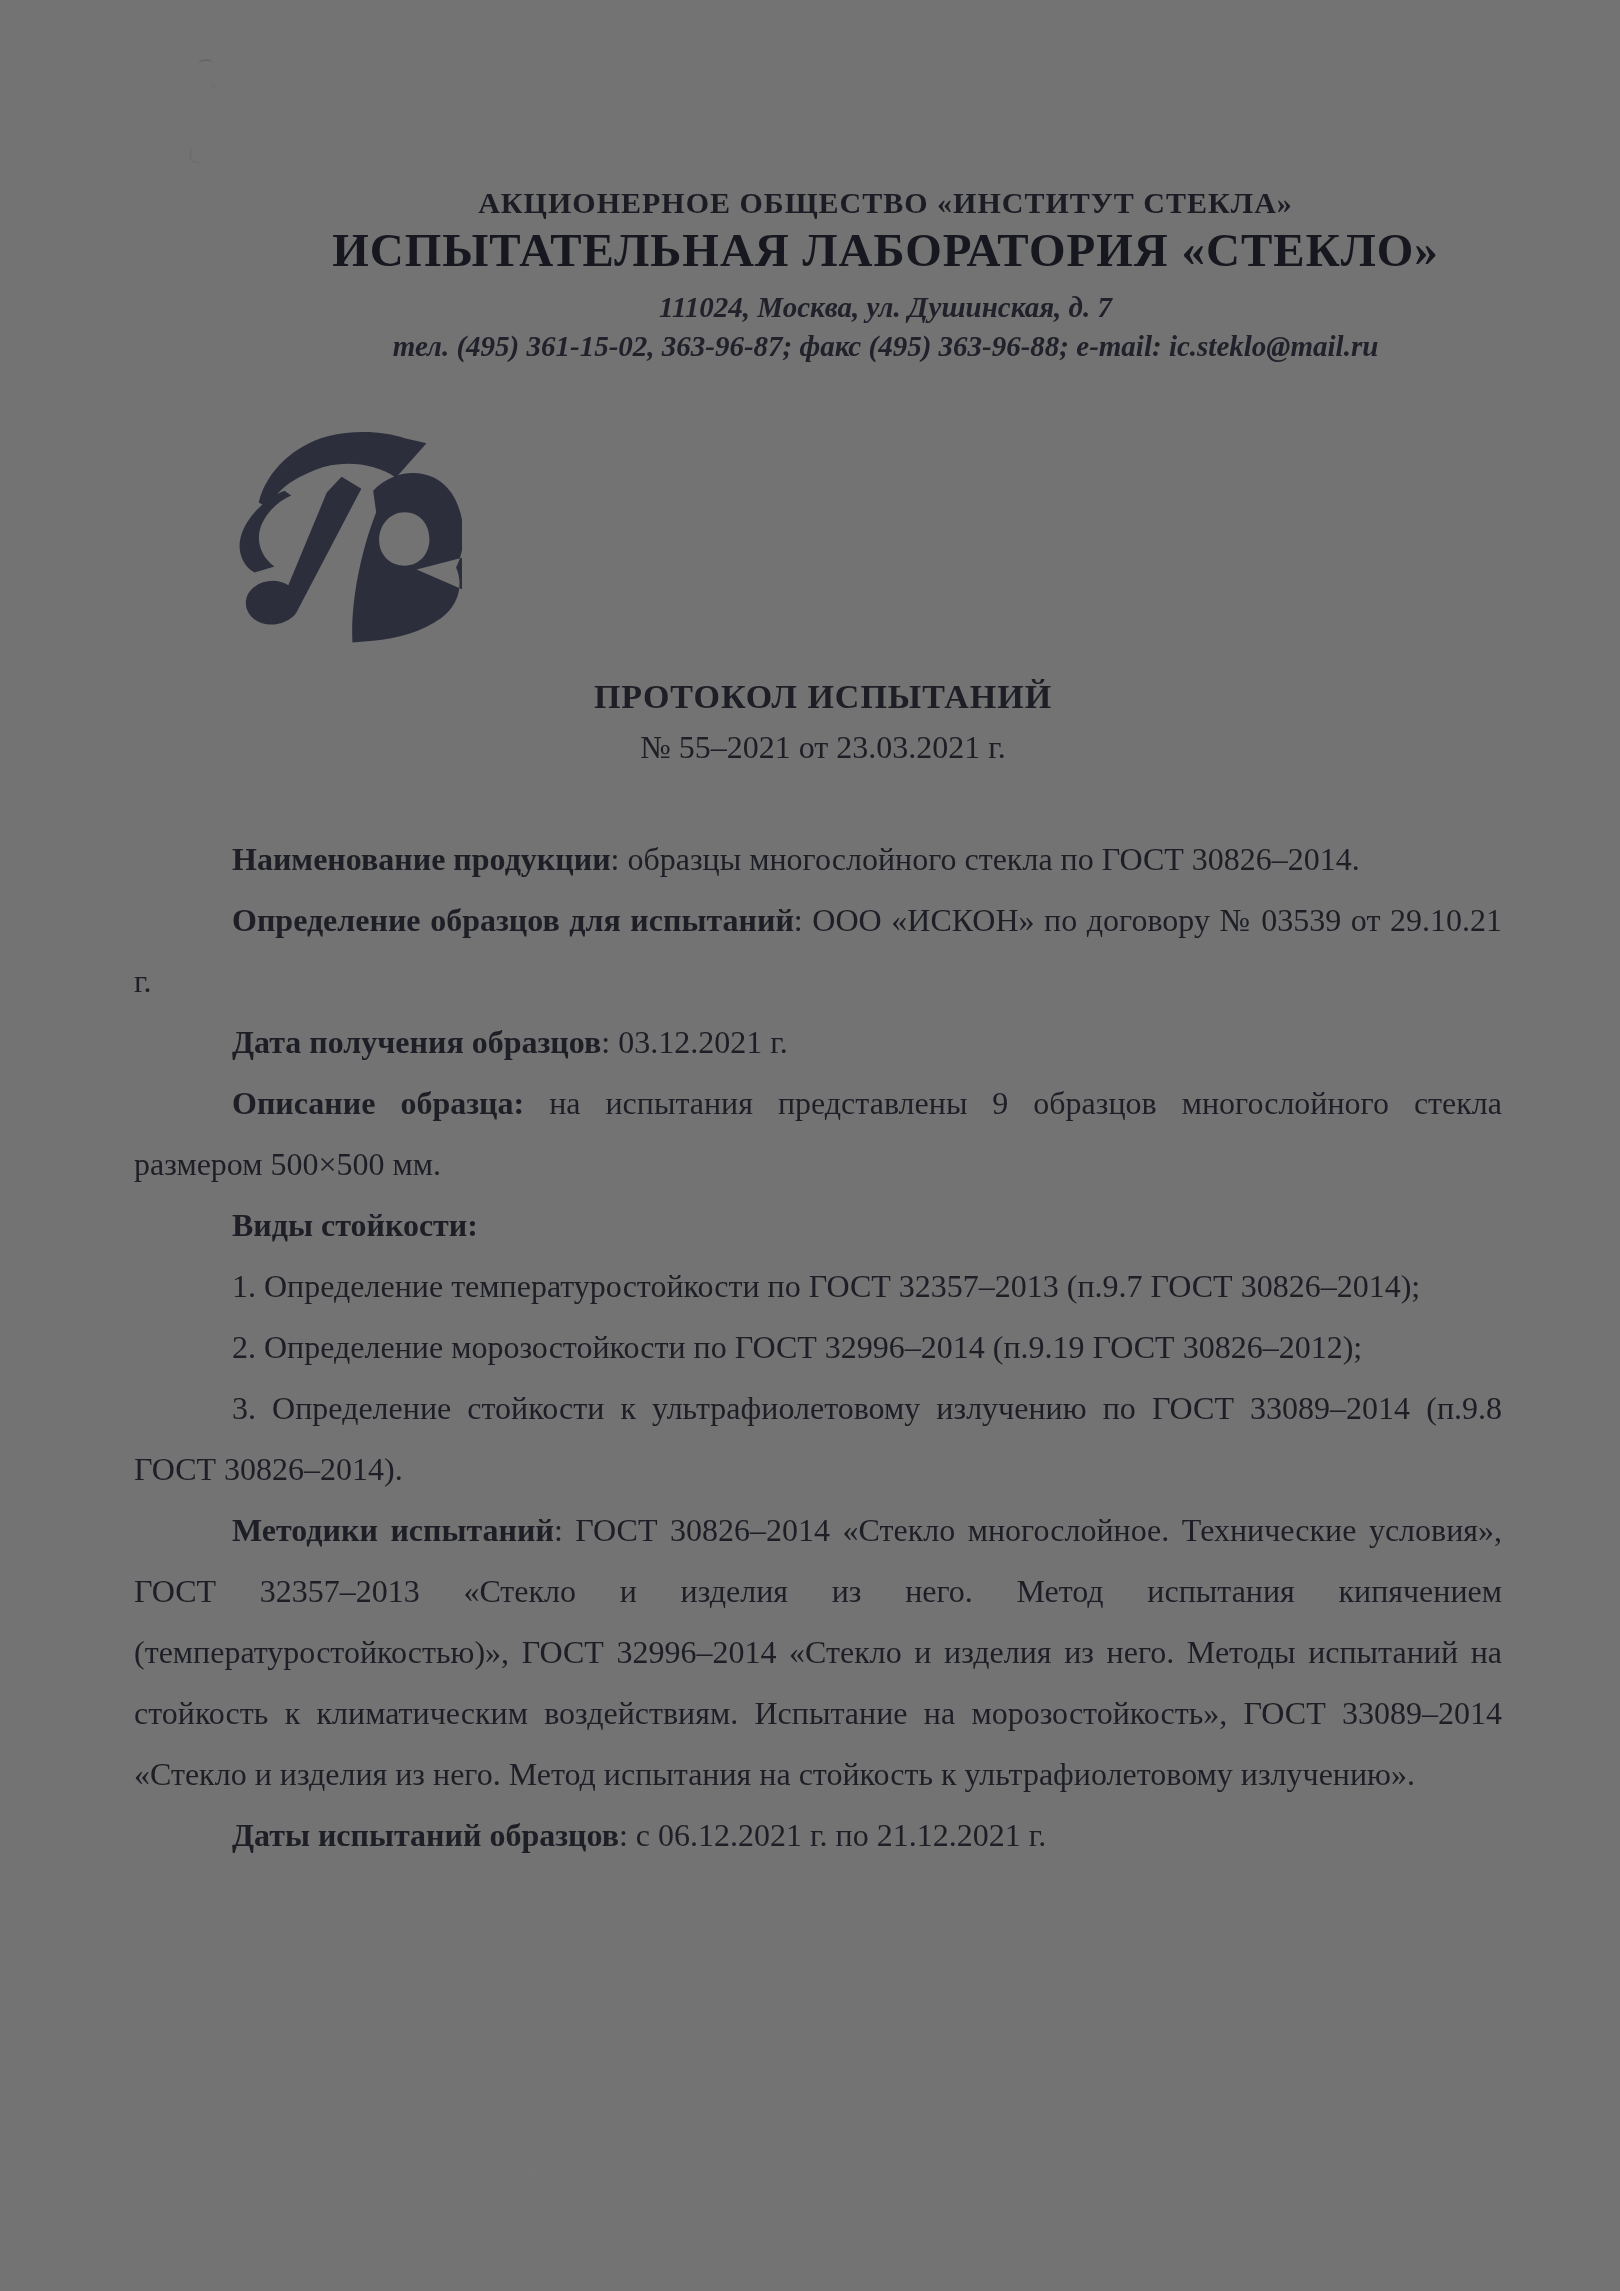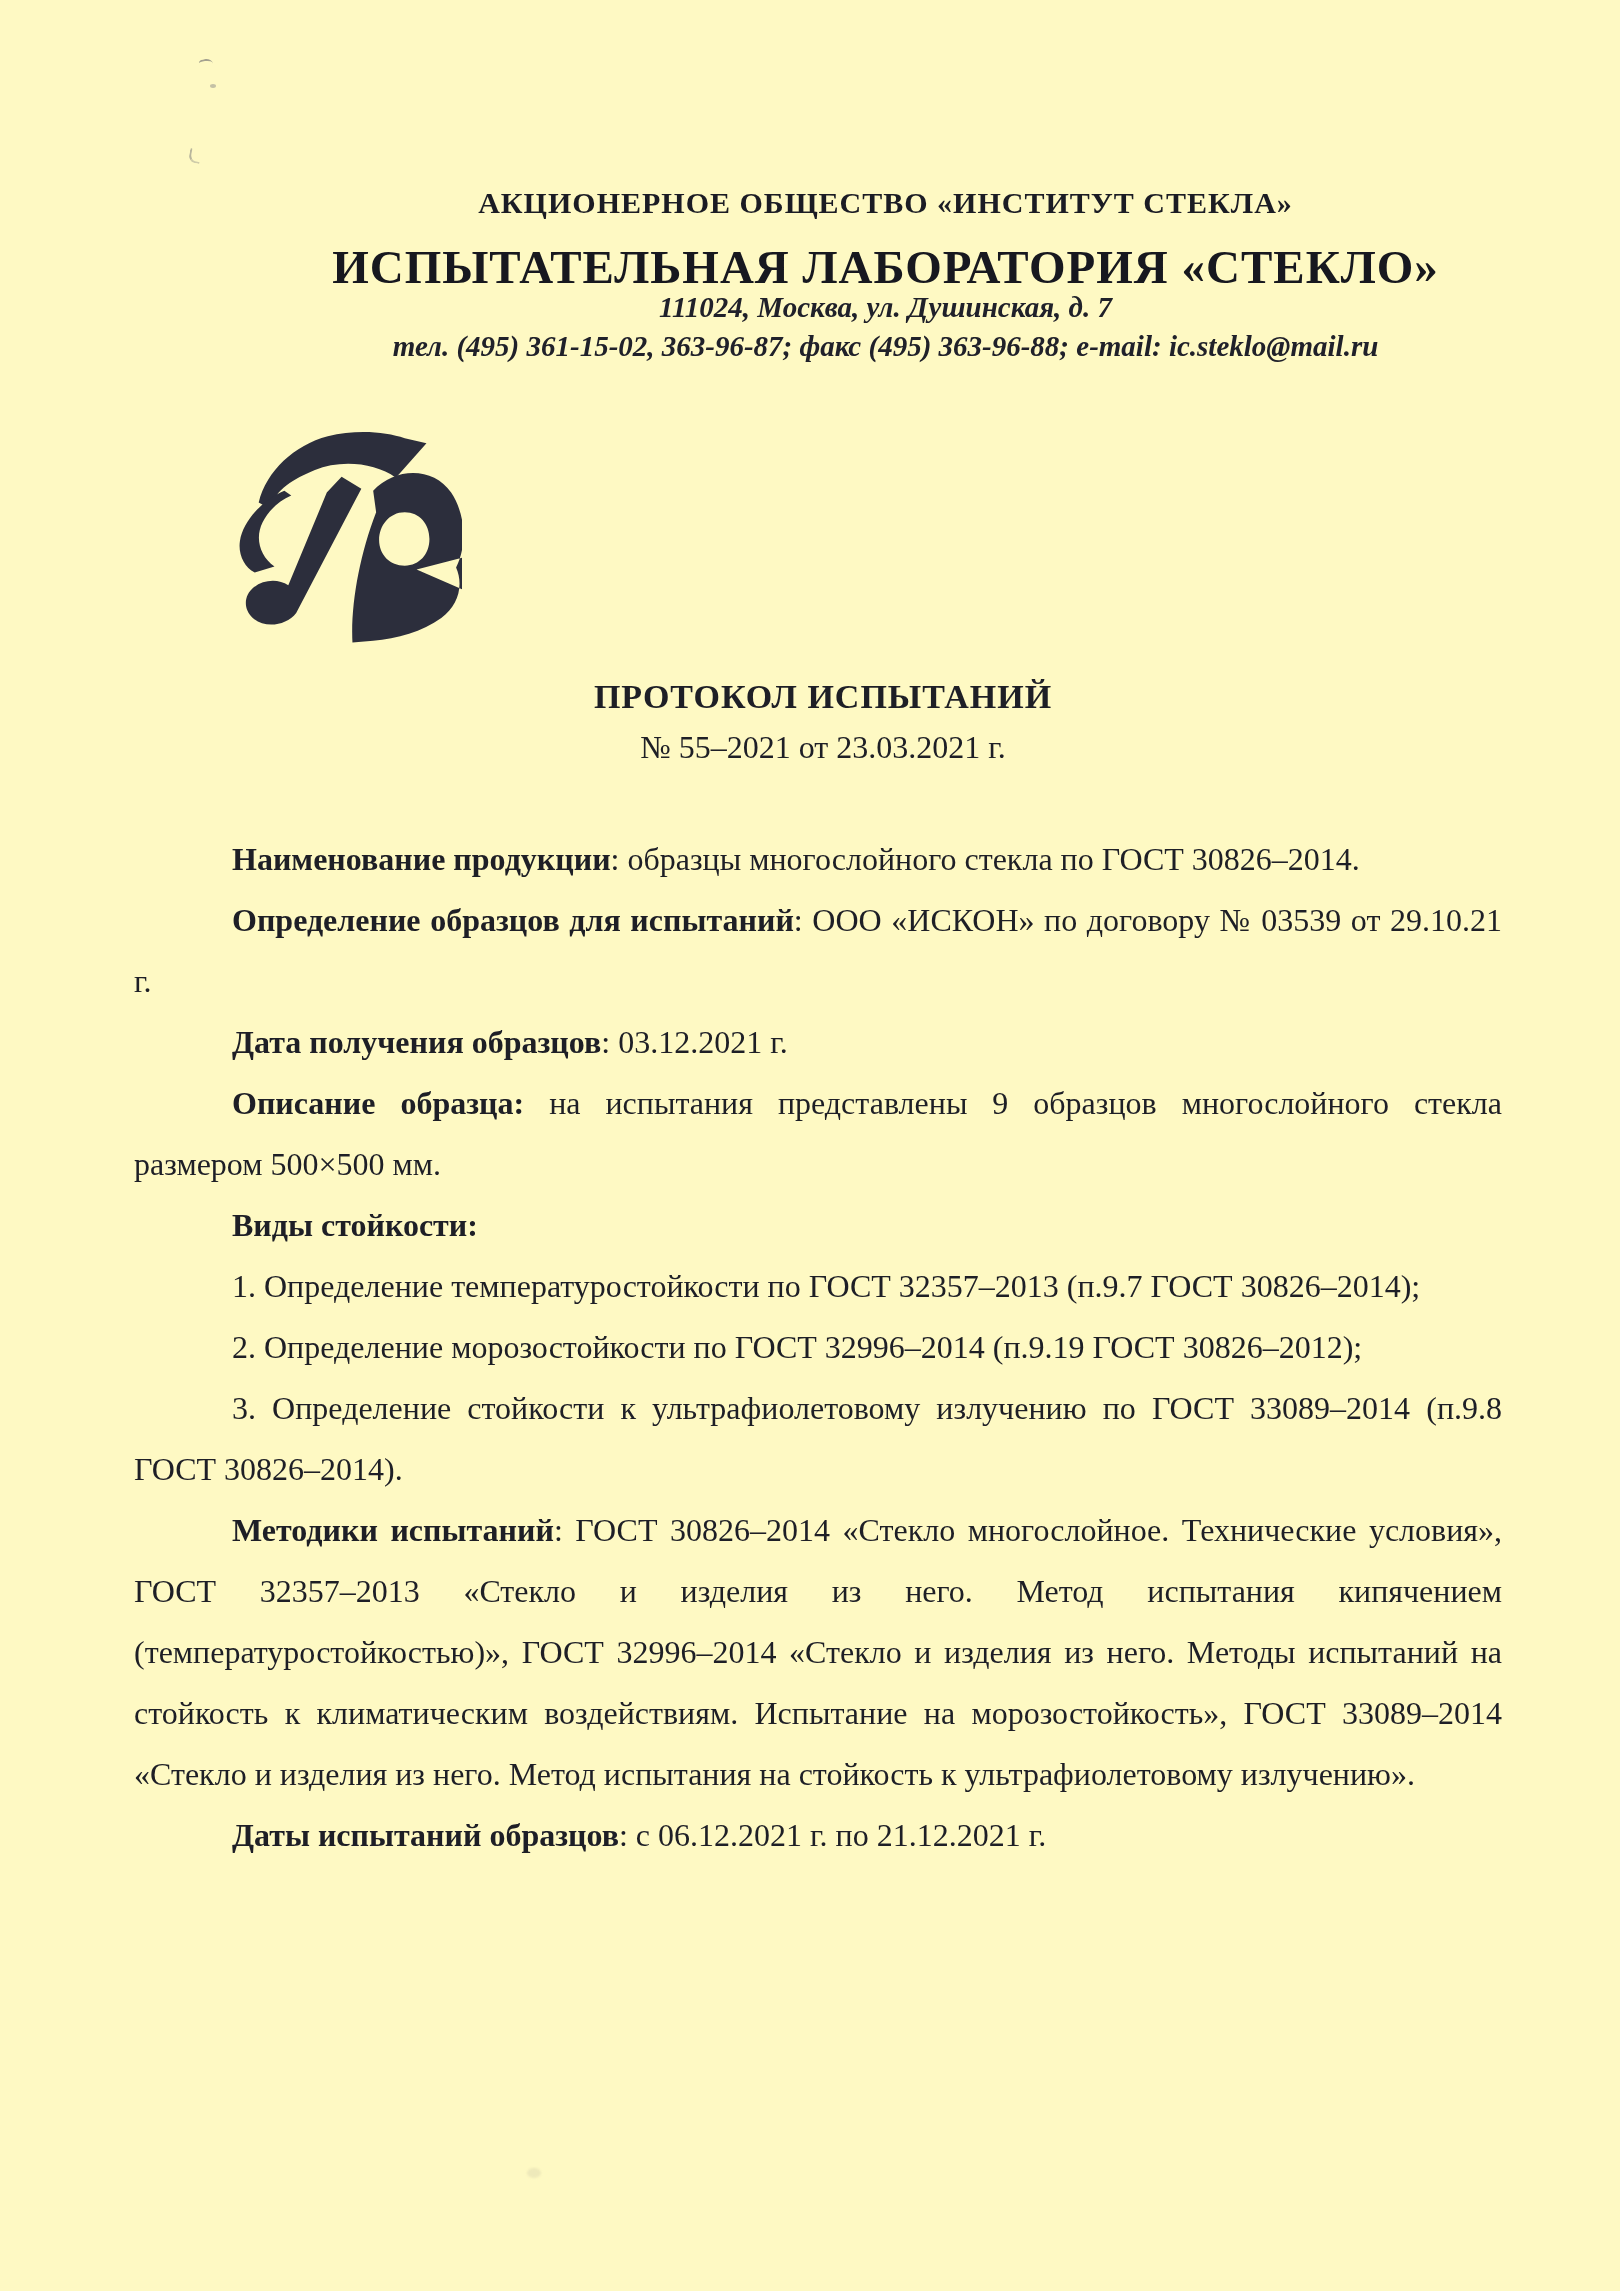--- a/index.html
+++ b/index.html
@@ -1,28 +1,28 @@
 <!DOCTYPE html>
 <html lang="ru"><head>
 <meta charset="utf-8">
 <style>
   html,body{margin:0;padding:0;background:#e8e8e6;}
   .page{
     position:relative;
     width:1620px;height:2292px;
     margin:0 auto;
-    background:#fef9c3;
+    background:#737373;
     font-family:"Liberation Serif", serif;
     color:#1e1f26;
     overflow:hidden;
   }
   
   .hdr{position:absolute;left:170px;width:1431px;text-align:center;white-space:nowrap;}
   .hdr-org{top:186px;font-size:30px;font-weight:bold;letter-spacing:1px;color:#1b1c24;}
-  .hdr-lab{top:240px;font-size:47px;font-weight:bold;letter-spacing:1px;color:#17181f;}
+  .hdr-lab{top:223px;font-size:47px;font-weight:bold;letter-spacing:1px;color:#17181f;}
   .hdr-addr{top:291px;font-size:29px;font-weight:bold;font-style:italic;color:#20212a;}
   .hdr-tel{top:330px;font-size:29px;font-weight:bold;font-style:italic;color:#20212a;}
   
   .logo{position:absolute;left:235px;top:429px;width:227px;height:218px;}
   .logo svg{width:100%;height:100%;}
   
   .ttl{position:absolute;left:29px;width:1588px;text-align:center;white-space:nowrap;}
   .ttl-main{top:678px;font-size:34px;font-weight:bold;letter-spacing:1px;}
   .ttl-num{top:729px;font-size:32px;}
   

